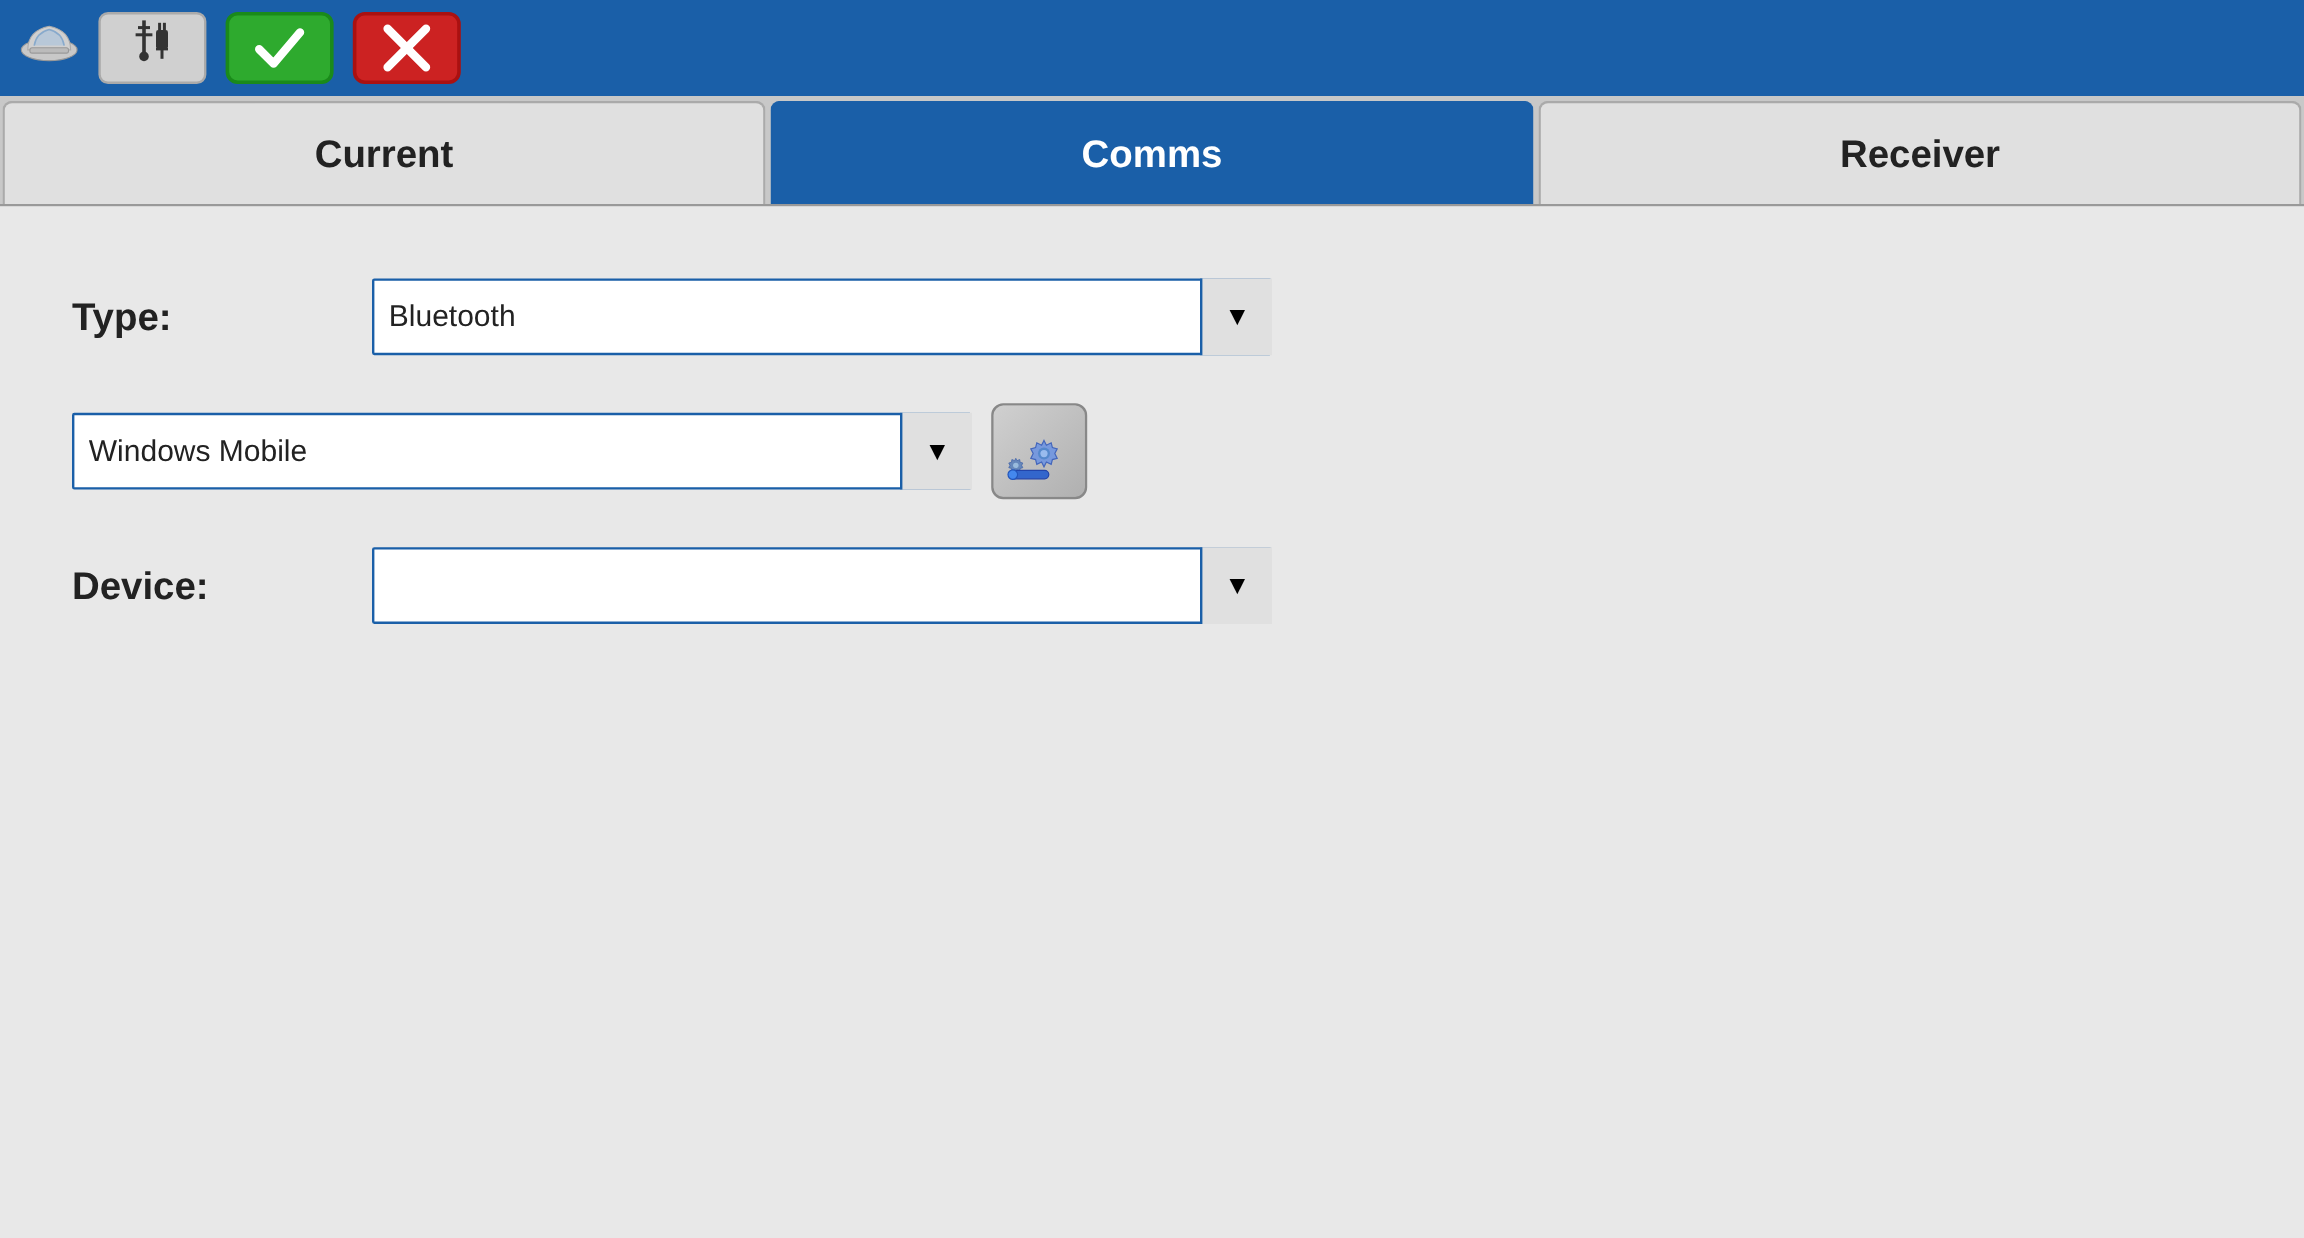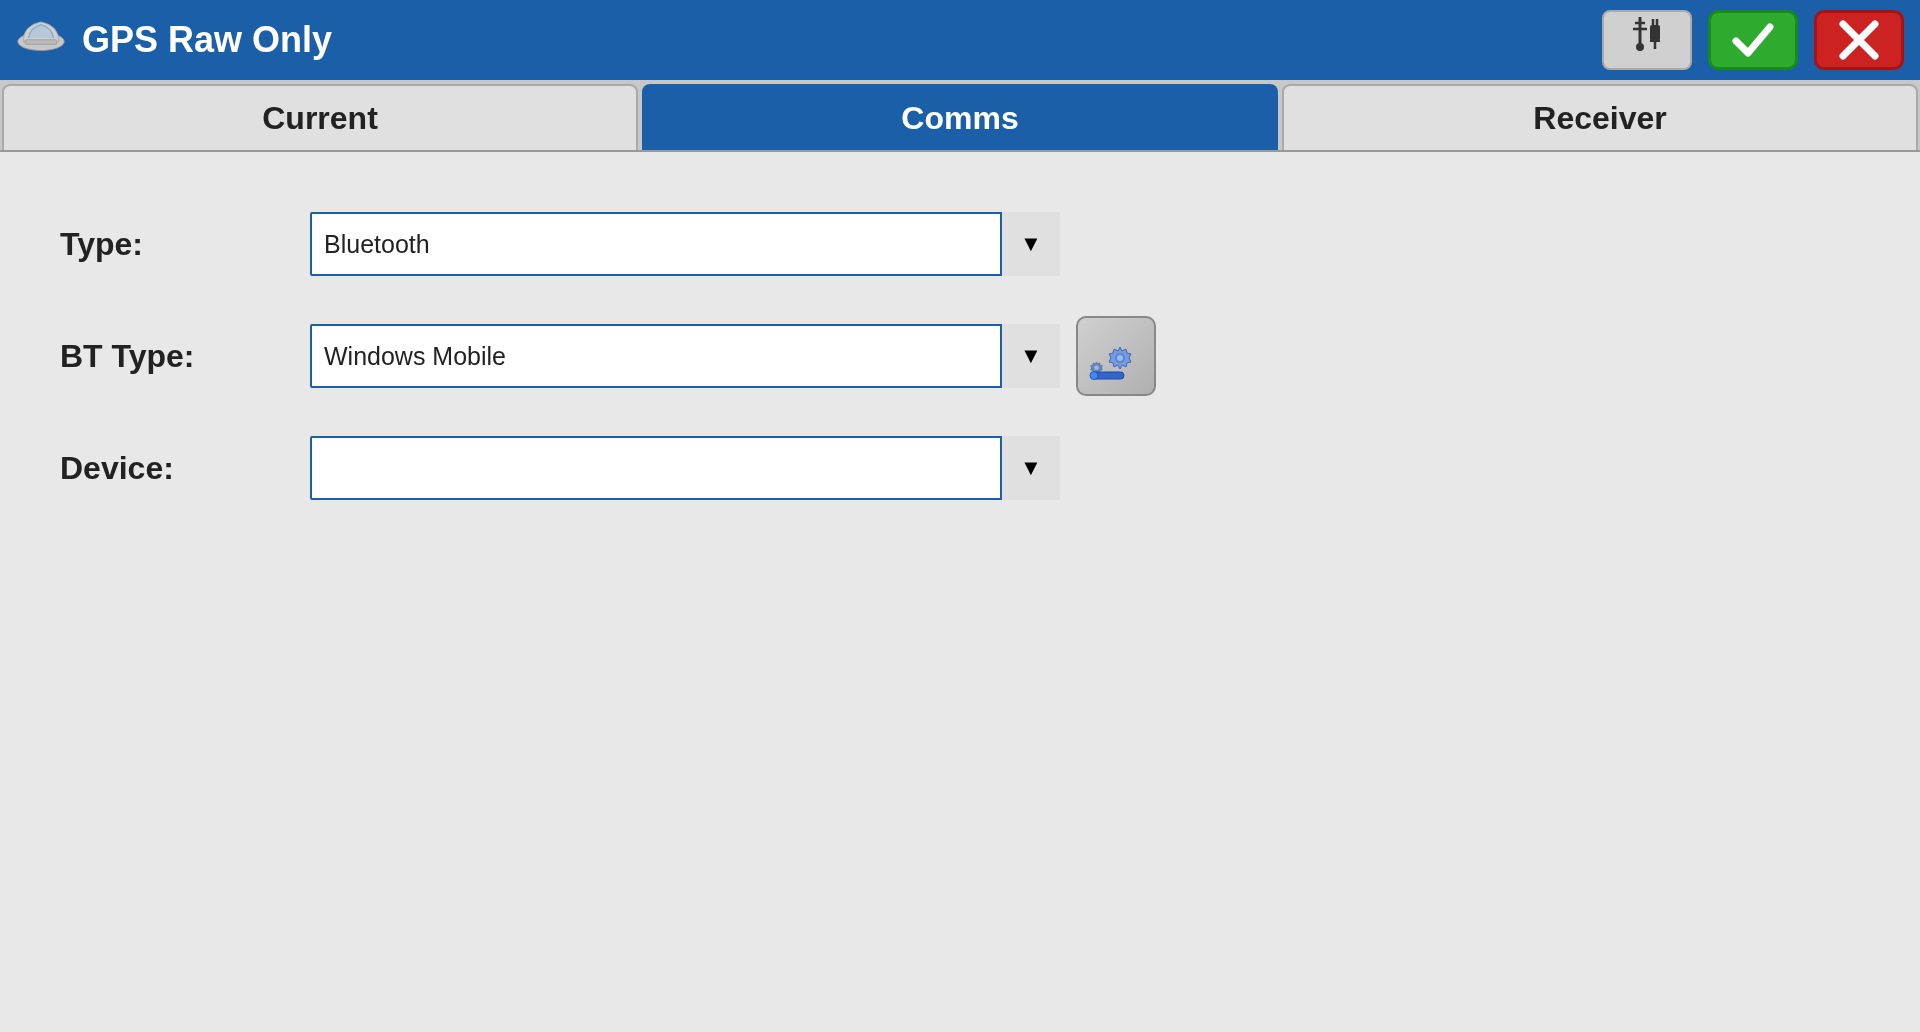--- a/index.html
+++ b/index.html
@@ -73,21 +73,21 @@
       font-size: 36px;
       color: white;
       font-weight: bold;
     }
 
     
     .tabs {
       display: flex;
       background: #c8c8c8;
       border-bottom: 2px solid #999;
-      height: 72px;
+      height: 92px;
     }
 
     .tab {
       flex: 1;
       display: flex;
       align-items: center;
       justify-content: center;
       font-size: 32px;
       font-weight: bold;
       cursor: pointer;
@@ -211,21 +211,20 @@
   <div>
     <svg class="hardhat-svg" viewBox="0 0 56 56" xmlns="http://www.w3.org/2000/svg">
 
       <ellipse cx="28" cy="32" rx="26" ry="10" fill="#c8c8c8" stroke="#999" stroke-width="1"></ellipse>
       <path d="M8 32 Q8 14 28 10 Q48 14 48 32 Z" fill="#d0d0d0" stroke="#aaa" stroke-width="1"></path>
       <path d="M14 28 Q16 16 28 13 Q40 16 42 28" fill="#b8c8d8" stroke="#88aacc" stroke-width="1.5"></path>
       <rect x="10" y="30" width="36" height="5" rx="2" fill="#bbb" stroke="#999" stroke-width="1"></rect>
     </svg>
   </div>
 
-  <span class="header-title">GPS Raw Only</span>
 
   <div class="header-tool-btn">
     <div class="tool-icon">
       <div class="tool-icon-inner">
 
         <svg width="35" height="50" viewBox="0 0 35 50" xmlns="http://www.w3.org/2000/svg">
 
           <line x1="10" y1="2" x2="10" y2="30" stroke="#333" stroke-width="3"></line>
           <line x1="5" y1="8" x2="15" y2="8" stroke="#333" stroke-width="2.5"></line>
           <line x1="3" y1="14" x2="17" y2="14" stroke="#333" stroke-width="2.5"></line>
@@ -279,21 +278,20 @@
           <option>NTRIP</option>
         </select>
         <div class="select-arrow">
           <span>▼</span>
         </div>
       </div>
     </div>
   </div>
 
   <div class="form-row">
-    <span class="form-label">BT Type:</span>
     <div class="form-select-wrapper">
       <div class="select-container">
         <select>
           <option>Windows Mobile</option>
           <option>Other</option>
         </select>
         <div class="select-arrow">
           <span>▼</span>
         </div>
       </div>

